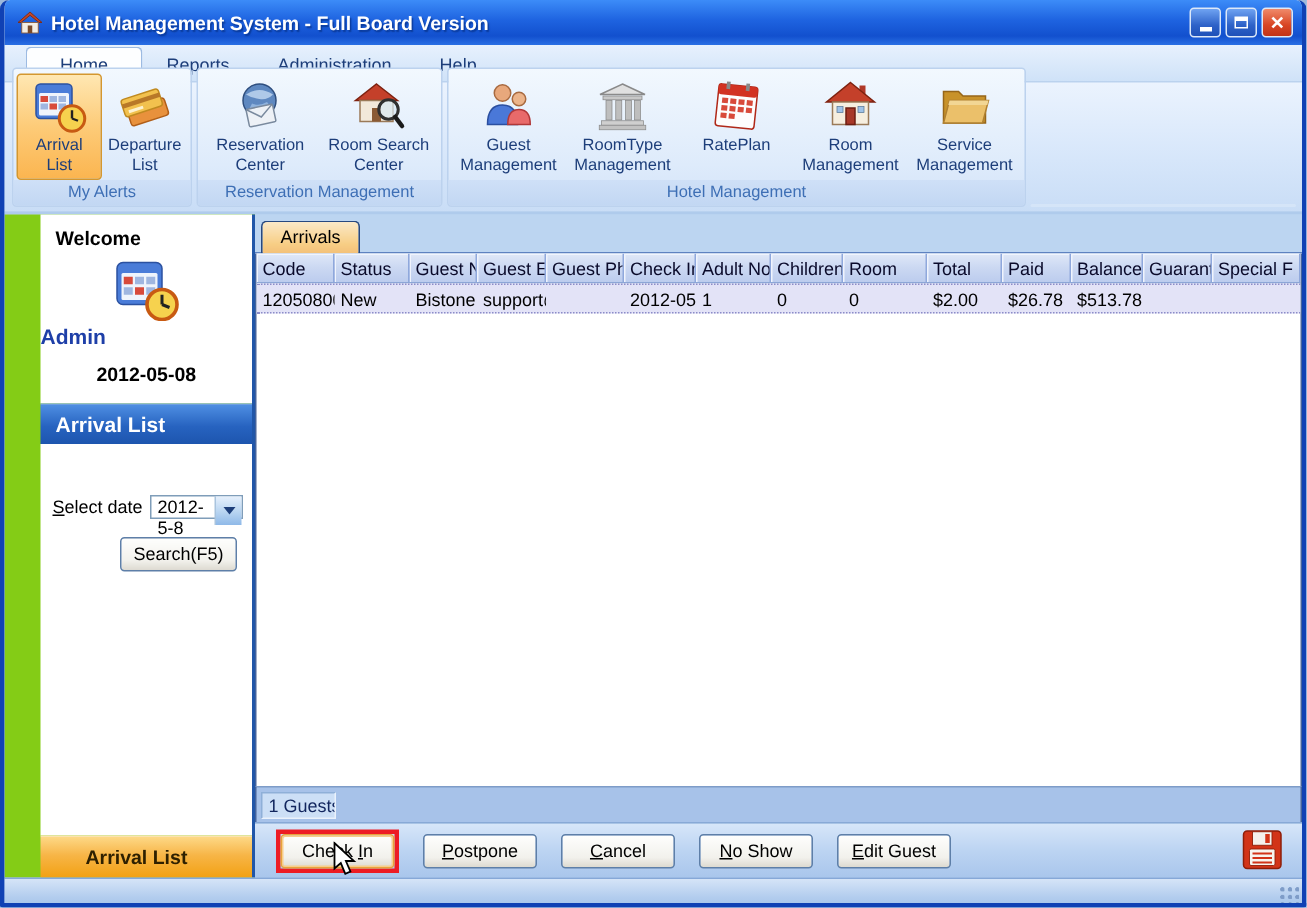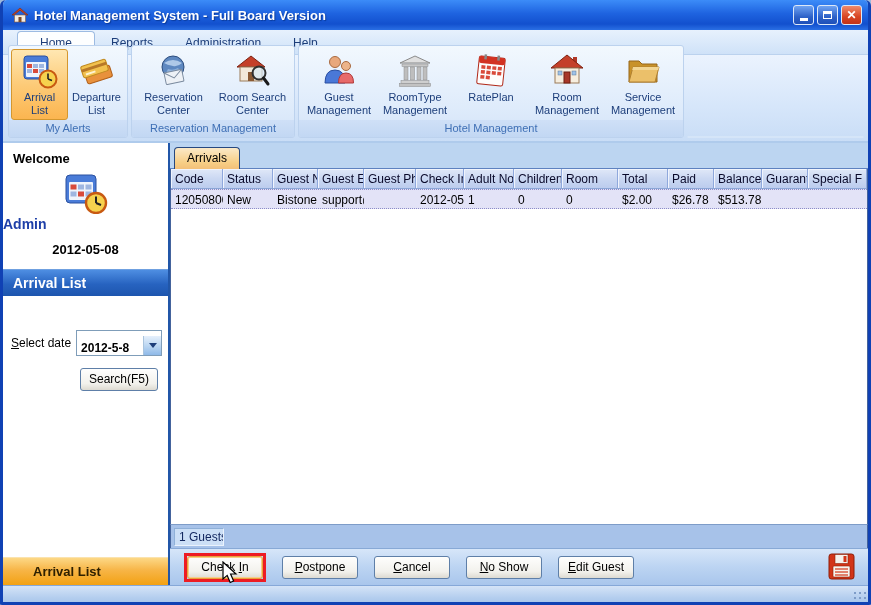--- a/index.html
+++ b/index.html
@@ -43,34 +43,34 @@
   .rlabel { text-align:center; color:#1D3E7A; font-size:11px; line-height:13px; margin-top:2px; }
   .rgroup.g1 .ritem { width:57px; }
   .rgroup.g2 .ritem { width:79px; }
   .ribbon-empty { flex:1; border:1px solid #D5E5F8; border-radius:3px;
     background:linear-gradient(180deg,#EFF6FE 0%,#DCE9FA 100%); }
 
   
   .content { display:flex; height:442px; }
 
   
-  .sidebar { width:167px; background:#84cc16; border-right:2px solid #2156A8; display:flex; flex-direction:column; }
+  .sidebar { width:167px; background:#84cc16; border-right:2px solid #2156A8; display:flex; flex-direction:column;padding-left:24px; }
   .welcome-area { padding:8px 0 6px 0; background:#fff; }
   .welcome-text { font-weight:bold; font-size:13px; color:#000; padding-left:10px; }
   .big-cal { display:block; margin:6px auto 2px auto; width:44px; height:42px; }
   .admin-name { text-align:left; color:#1E3FA8; font-weight:bold; font-size:14px; margin-top:2px; }
   .cur-date { text-align:center; color:#000; font-weight:bold; font-size:13px; margin-top:10px; padding-bottom:6px; }
   .side-header { height:27px; background:linear-gradient(180deg,#4E8EE2 0%,#2763C0 55%,#1D55AE 100%);
     color:#fff; font-weight:bold; font-size:14px; line-height:26px; padding-left:10px;
     border-top:1px solid #6FA0E0; }
   .side-body { flex:1; background:#fff; padding:10px 6px 0 8px; }
   .select-row { display:flex; align-items:center; gap:5px;margin-top:24px; }
   .select-label { font-size:12px; color:#000; white-space:nowrap; }
   .accel { text-decoration:underline; }
-  .combo { flex:1; height:26px; border:1px solid #7F9DB9; background:#fff; display:flex; align-items:flex-end;font-weight:bold; }
+  .combo { flex:1; height:16px; border:1px solid #7F9DB9; background:#fff; display:flex; align-items:flex-start; }
   .combo-value { flex:1; padding-left:4px; font-size:12px; color:#000; }
   .combo-btn { width:18px; height:19px; background:linear-gradient(180deg,#E6F0FC 0%,#BCD7F2 50%,#8FB9E8 100%);
     border-left:1px solid #A9C4DE; display:flex; align-items:center; justify-content:center; }
   .combo-arrow { width:0; height:0; border-left:4px solid transparent; border-right:4px solid transparent; border-top:5px solid #1D3E7A; }
   .search-row { display:flex; justify-content:flex-end; padding:12px 4px 0 0; }
   .xp-btn { min-width:74px; height:23px; border:1px solid #5E7FA8; border-radius:3px;
     background:linear-gradient(180deg,#FEFEFD 0%,#F2F1EC 70%,#DDDAD1 100%);
     font-size:12px; color:#000; text-align:center; line-height:21px; padding:0 8px; cursor:default; }
   .side-orange { height:28px; background:linear-gradient(180deg,#FDD886 0%,#F7B547 45%,#F2A113 100%);
     border-top:1px solid #FBE3AE; color:#2E2000; font-weight:bold; font-size:13px; line-height:27px; padding-left:30px; }

